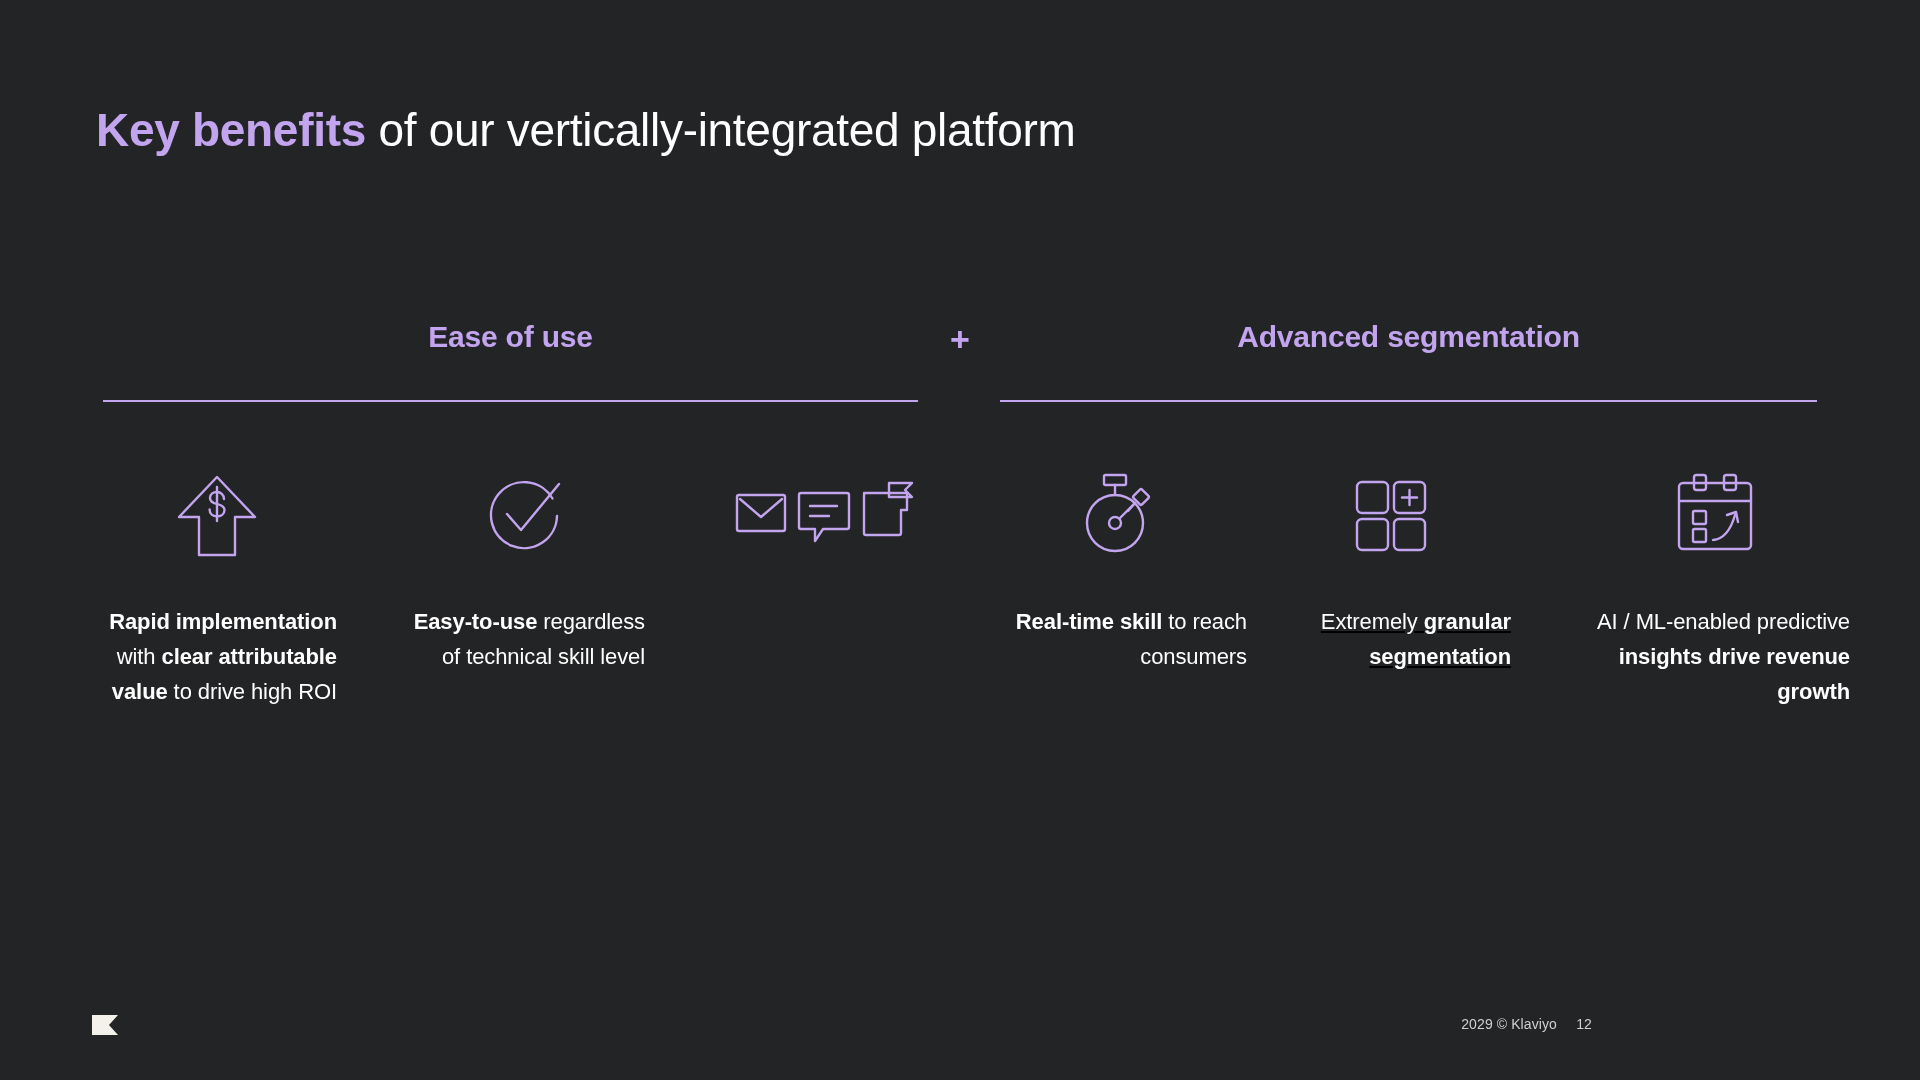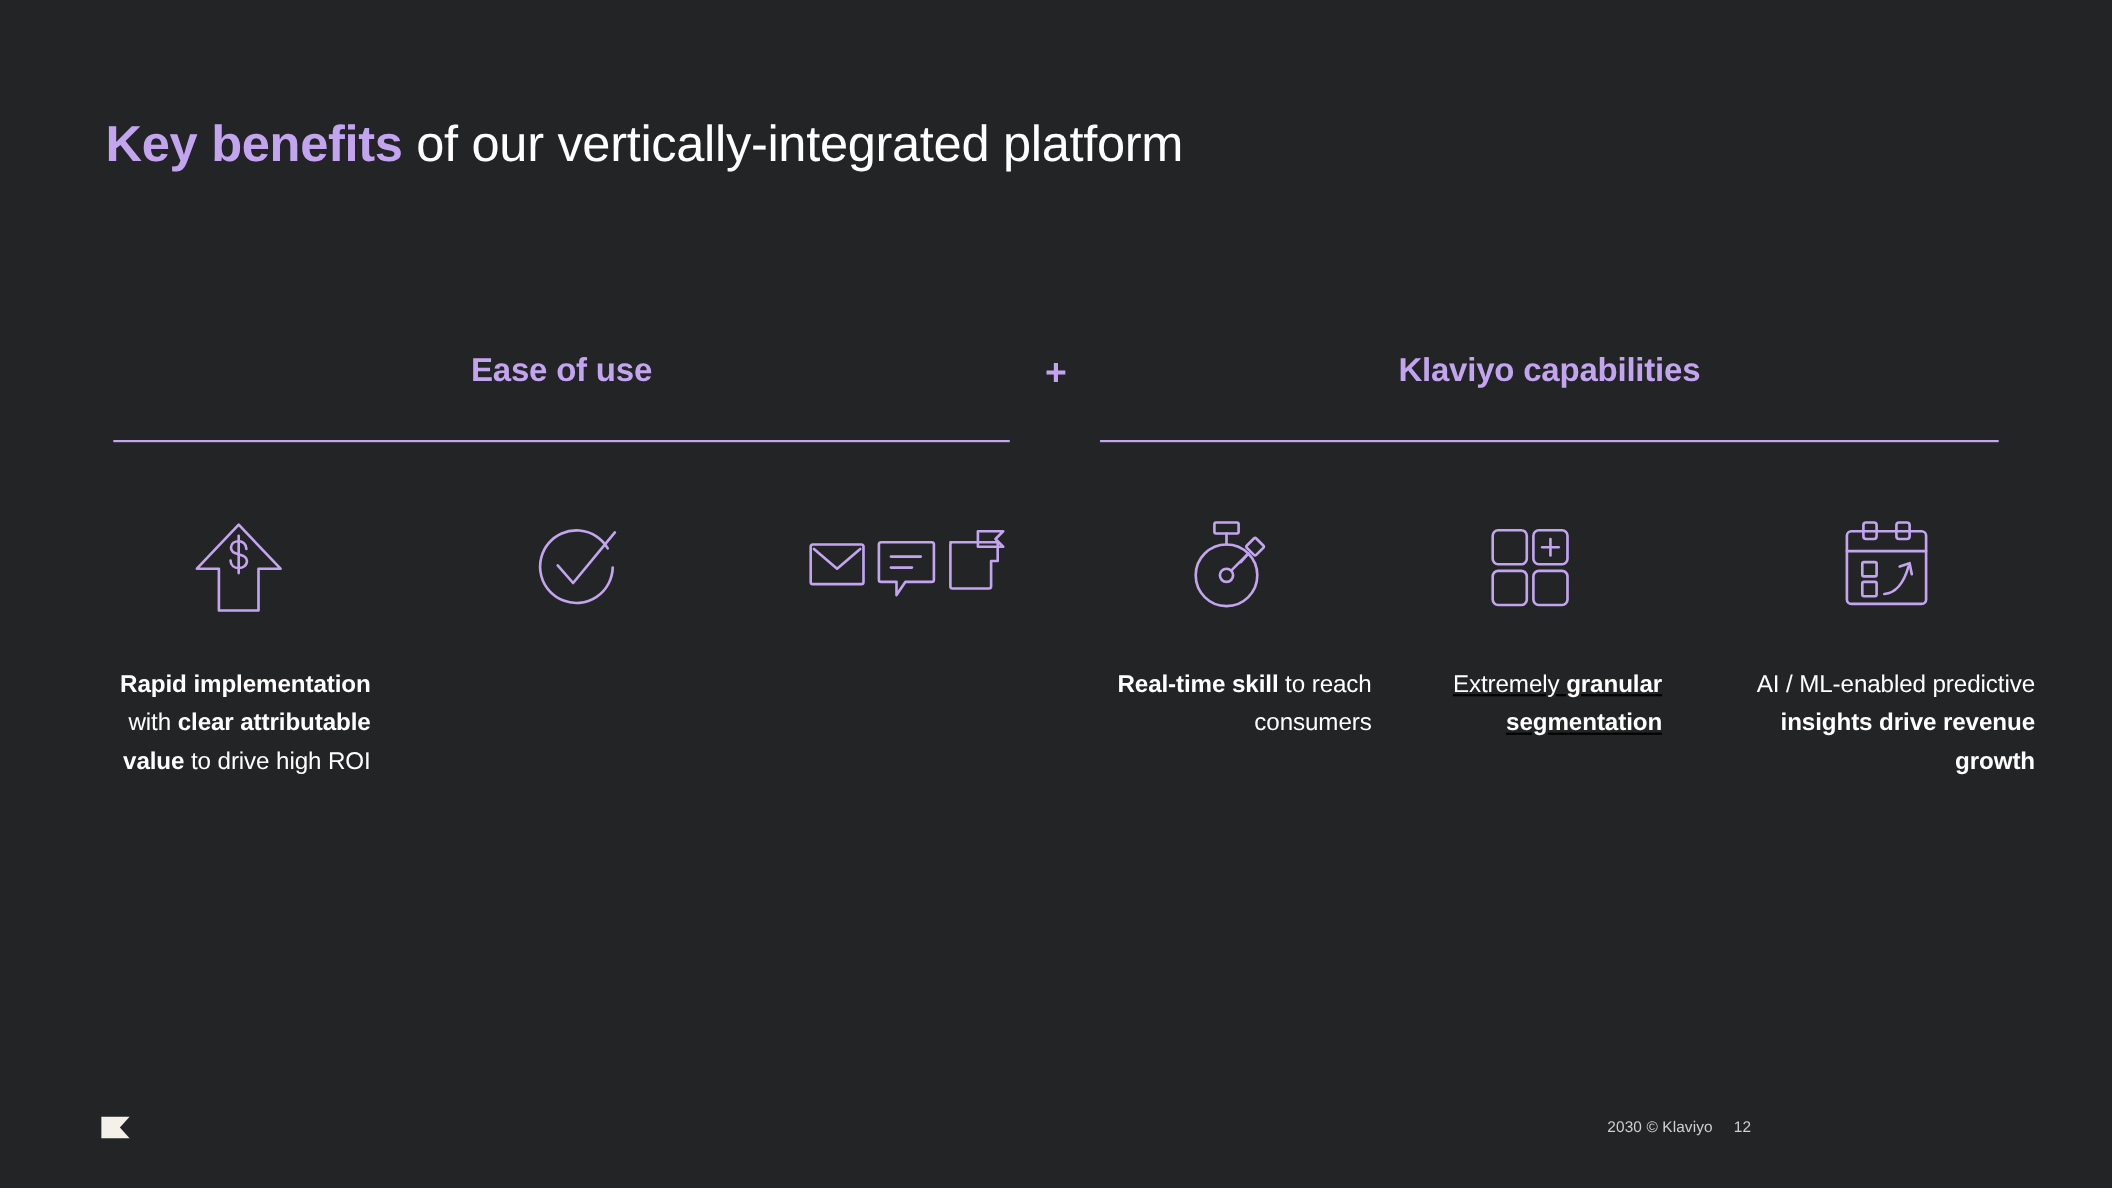--- a/index.html
+++ b/index.html
@@ -147,21 +147,21 @@
 </head>
 <body>
 
 <div class="slide">
 
   <h1 class="title"><span class="accent">Key benefits</span><span> of our vertically-integrated platform</span></h1>
 
   <div class="groups">
     <div class="group-head left">Ease of use</div>
     <div class="plus-sep">+</div>
-    <div class="group-head right">Klaviyo capabilities</div>
+    <div class="group-head right">Advanced segmentation</div>
     <div class="rule left"></div>
     <div class="rule right"></div>
   </div>
 
   <div class="cols">
 
     <div class="col col-1">
       <div class="icon-wrap">
         <svg width="92" height="90" viewBox="0 0 92 90" fill="none" stroke="#c3a5ef" stroke-width="2.4" stroke-linejoin="round" stroke-linecap="round">
           <path d="M46 6 L84 46 L64 46 L64 84 L28 84 L28 46 L8 46 Z"></path>
@@ -172,20 +172,21 @@
       <div class="caption"><b>Rapid implementation</b> with <b>clear attributable value</b> to drive high ROI</div>
     </div>
 
     <div class="col col-2">
       <div class="icon-wrap">
         <svg width="92" height="90" viewBox="0 0 92 90" fill="none" stroke="#c3a5ef" stroke-width="2.4" stroke-linecap="round" stroke-linejoin="round">
           <path d="M73.5 27.5 A33 33 0 1 0 78 45"></path>
           <path d="M28 43 L42 59 L80 13"></path>
         </svg>
       </div>
+      <div class="caption"><b>Easy-to-use</b> regardless of technical skill level</div>
     </div>
 
     <div class="col col-3">
       <div class="icon-wrap">
         <svg width="185" height="78" viewBox="0 0 185 78" fill="none" stroke="#c3a5ef" stroke-width="2.4" stroke-linecap="round" stroke-linejoin="round">
 
           <g>
             <rect x="6" y="18" width="48" height="36" rx="2"></rect>
             <path d="M9 22 L30 40 L51 22"></path>
           </g>
@@ -249,16 +250,16 @@
       <div class="caption">AI / ML-enabled predictive <b>insights drive revenue growth</b></div>
     </div>
 
   </div>
 
   <div class="footer-logo">
     <svg width="26" height="20" viewBox="0 0 26 20">
       <path d="M0 0 H26 L17 10 L26 20 H0 Z" fill="#f4f1ea"></path>
     </svg>
   </div>
-  <div class="footer-meta footer-copy">2030 © Klaviyo</div>
+  <div class="footer-meta footer-copy">2029 © Klaviyo</div>
   <div class="footer-meta footer-page">12</div>
 
 </div>
 
 </body></html>

